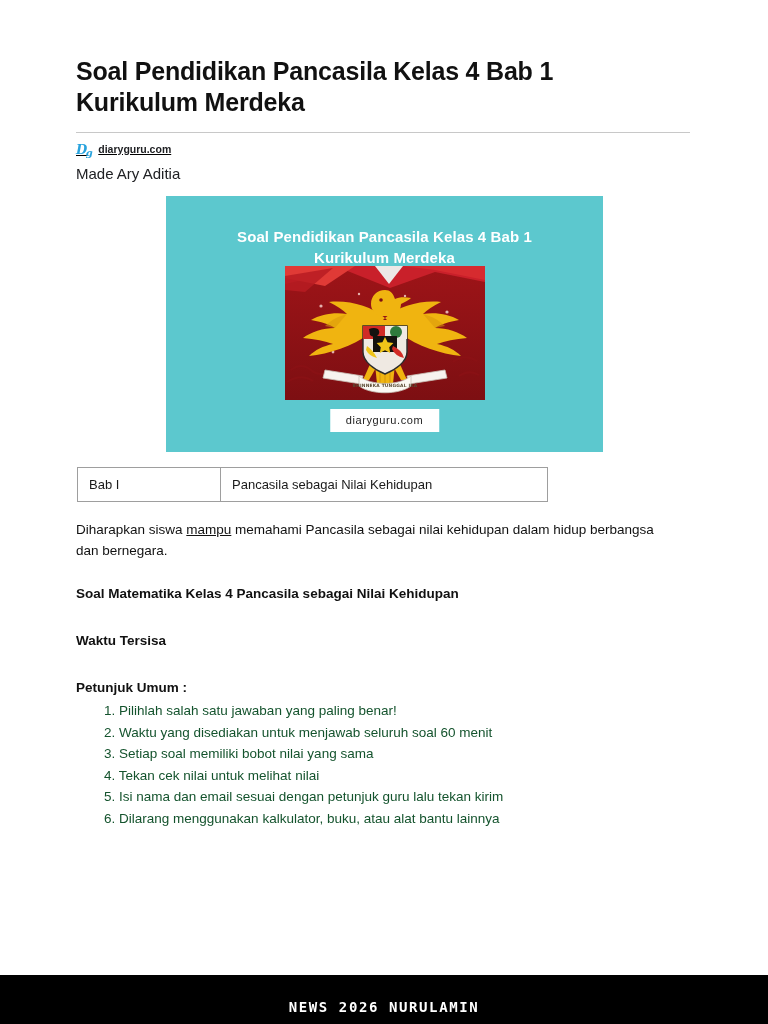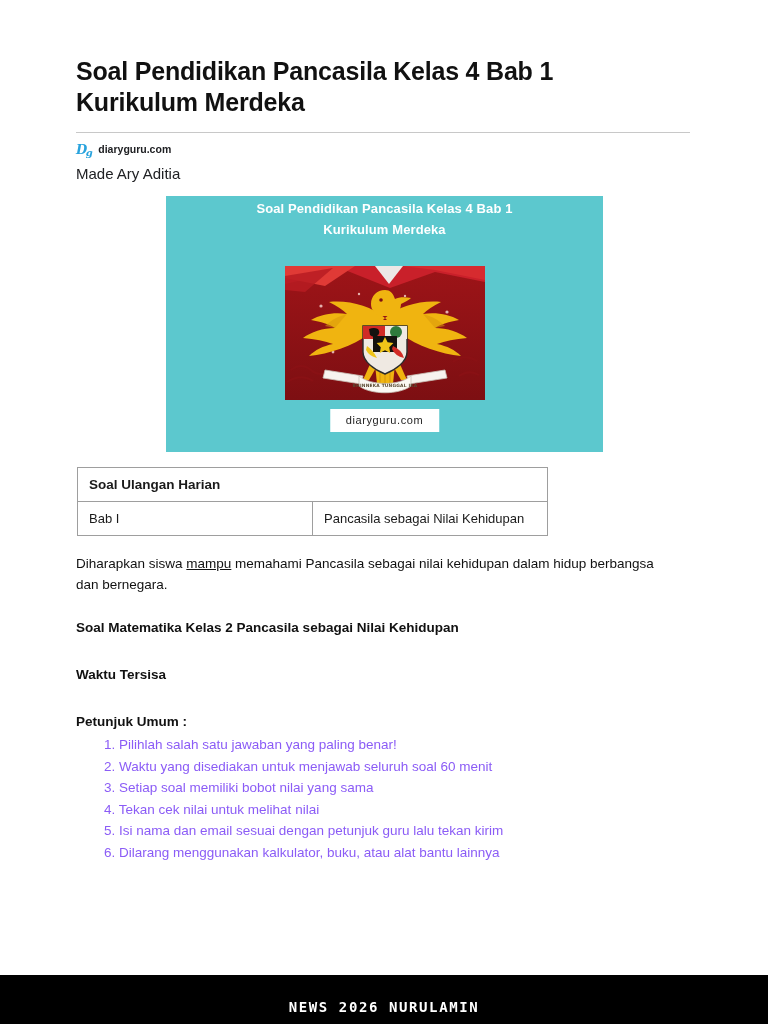--- a/index.html
+++ b/index.html
@@ -51,20 +51,21 @@
   }
 
   
   .source-line {
     display: flex;
     align-items: center;
     gap: 5px;
     font-size: 10.5px;
     line-height: 14px;
     margin-bottom: 9px;
+    text-decoration: underline;
   }
   .site-logo {
     display: inline-block;
     font-family: "DejaVu Serif", serif;
     font-style: italic;
     font-weight: bold;
     font-size: 13px;
     color: #29a3dd;
     line-height: 12px;
     letter-spacing: -0.5px;
@@ -97,26 +98,26 @@
   .banner {
     width: 437px;
     height: 256px;
     margin-left: 90px;
     background: #5cc8ce;
     position: relative;
     box-sizing: border-box;
   }
   .banner-title {
     position: absolute;
-    top: 2px;
+    top: 30px;
     left: 0;
     right: 0;
     text-align: center;
     color: #ffffff;
-    font-size: 13px;
+    font-size: 15px;
     font-weight: bold;
     line-height: 21px;
     letter-spacing: 0.1px;
     padding: 0 22px;
   }
   .banner-image-frame {
     position: absolute;
     top: 70px;
     left: 50%;
     transform: translateX(-50%);
@@ -183,21 +184,21 @@
   .instr-list {
     margin: 2px 0 0 0;
     padding: 0 0 0 28px;
     list-style: none;
     counter-reset: instr;
   }
   .instr-list li {
     counter-increment: instr;
     font-size: 13.5px;
     line-height: 21.5px;
-    color: #8b5cf6;
+    color: #14532d;
     position: relative;
   }
   .instr-list li::before {
     content: counter(instr) ". ";
   }
 
   
   .footer-bar {
     position: absolute;
     left: 0;
@@ -325,32 +326,29 @@
           </g>
         </svg>
       </div>
 
       <div class="banner-badge">diaryguru.com</div>
     </div>
 
     <table class="info-table">
       <tbody>
         <tr>
-          <td class="head-cell" colspan="2">Soal Ulangan Harian</td>
-        </tr>
-        <tr>
           <td class="key-cell">Bab I</td>
           <td>Pancasila sebagai Nilai Kehidupan</td>
         </tr>
       </tbody>
     </table>
 
     <p class="body-para"><span>Diharapkan siswa </span><span class="ul">mampu</span><span> memahami Pancasila sebagai nilai kehidupan dalam hidup berbangsa dan bernegara.</span></p>
 
-    <p class="sub-heading">Soal Matematika Kelas 2 Pancasila sebagai Nilai Kehidupan</p>
+    <p class="sub-heading">Soal Matematika Kelas 4 Pancasila sebagai Nilai Kehidupan</p>
 
     <p class="sub-heading tight">Waktu Tersisa</p>
 
     <p class="sub-heading tight">Petunjuk Umum :</p>
 
     <ol class="instr-list">
       <li>Pilihlah salah satu jawaban yang paling benar!</li>
       <li>Waktu yang disediakan untuk menjawab seluruh soal 60 menit</li>
       <li>Setiap soal memiliki bobot nilai yang sama</li>
       <li>Tekan cek nilai untuk melihat nilai</li>

